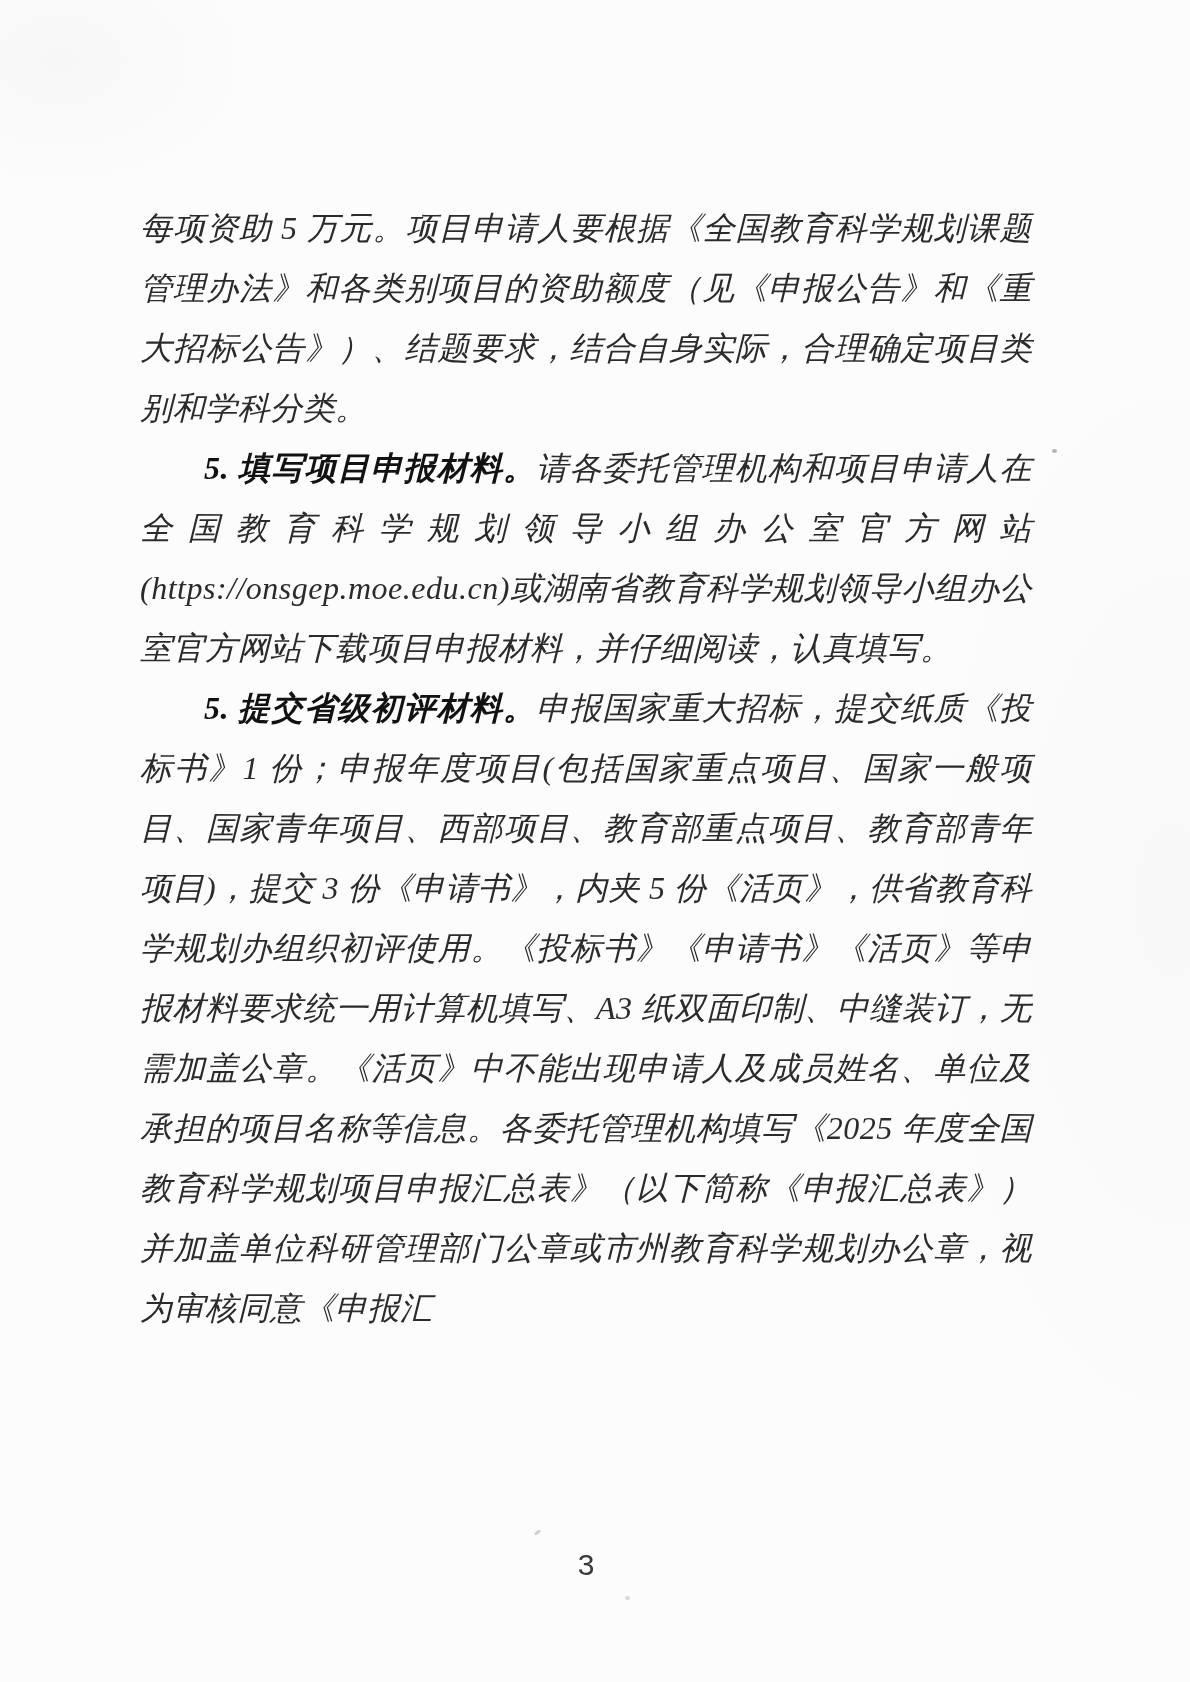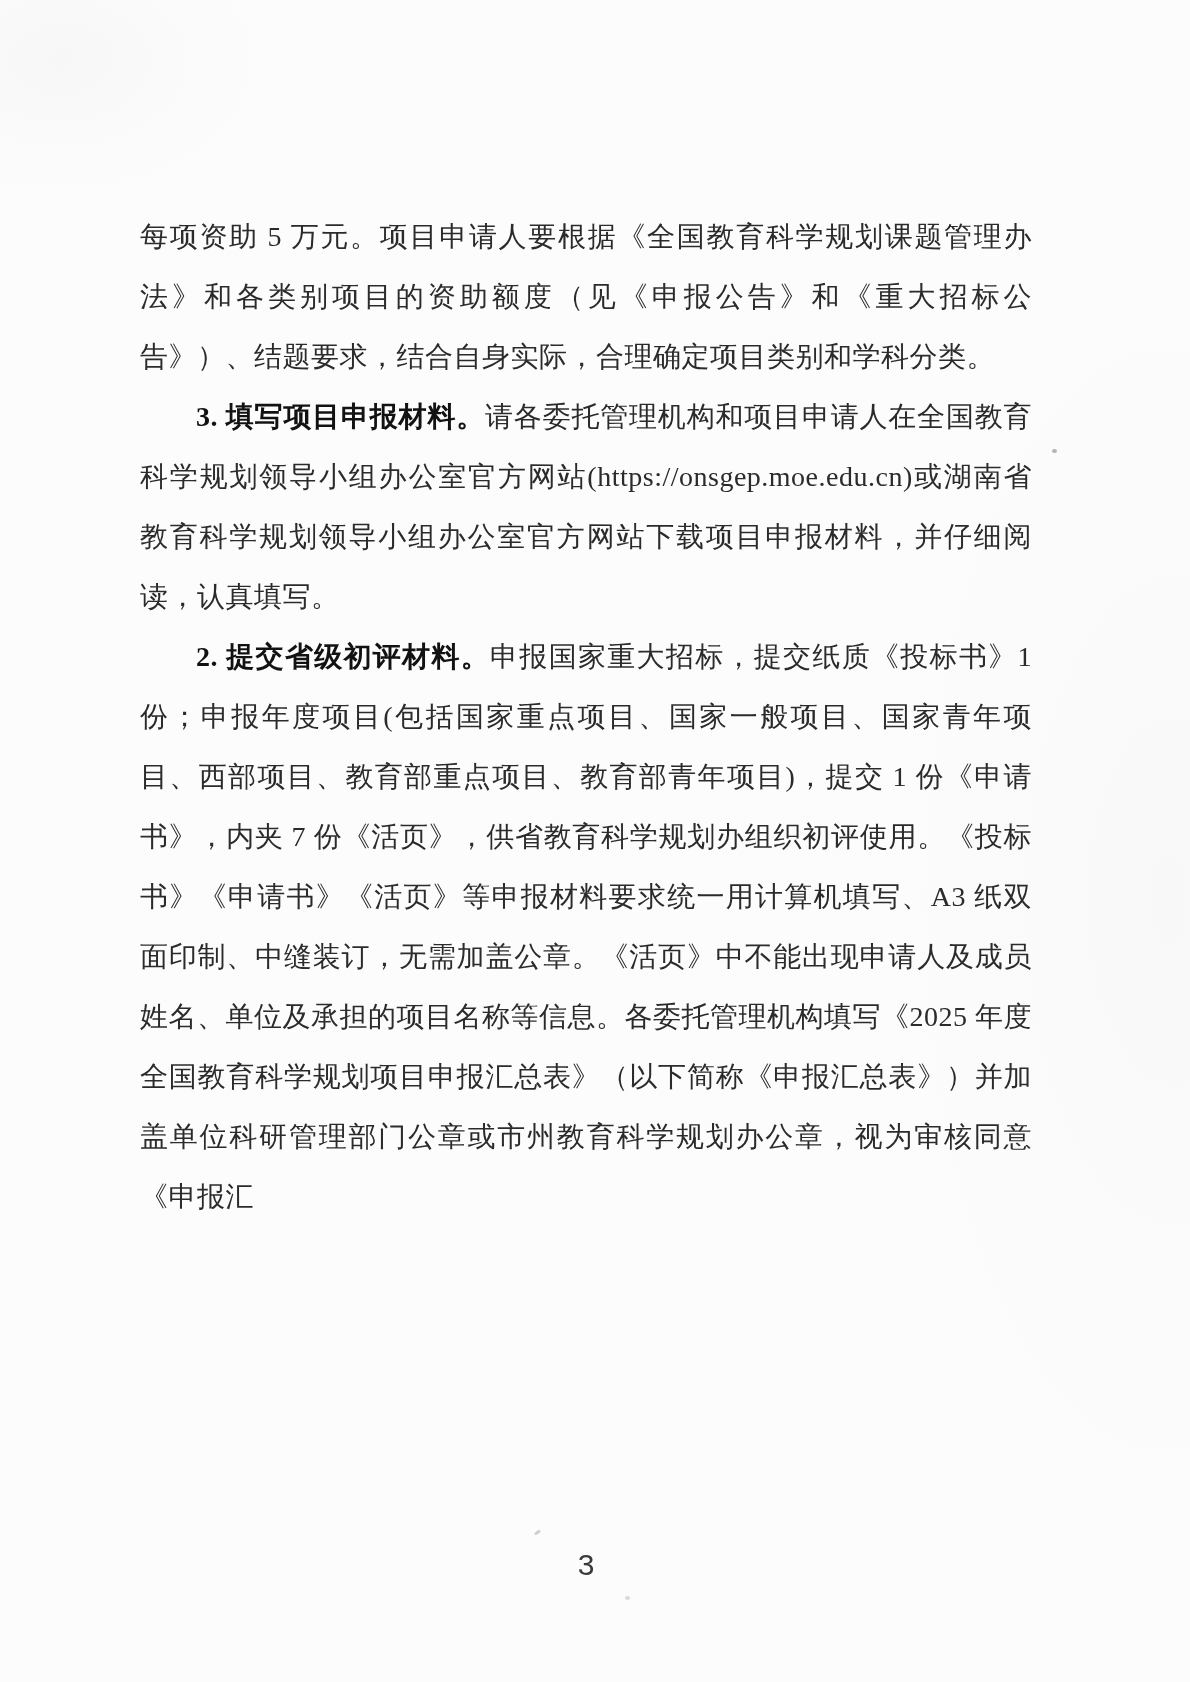--- a/index.html
+++ b/index.html
@@ -14,27 +14,28 @@
     background:
       radial-gradient(ellipse 300px 200px at 60px 60px, rgba(0,0,0,0.018), rgba(0,0,0,0) 70%),
       radial-gradient(ellipse 400px 900px at 1170px 900px, rgba(0,0,0,0.015), rgba(0,0,0,0) 70%),
       #fcfcfc;
     overflow: hidden;
     font-family: "Liberation Serif", "DejaVu Serif", serif;
   }
   .text-body {
     position: absolute;
     left: 140px;
-    top: 207px;
+    top: 198px;
     width: 892px;
-    font-size: 28px;
+    font-size: 32px;
     line-height: 60px;
     color: #2b2b2b;
     text-align: justify;
     letter-spacing: 0.5px;
+    font-style: italic;
   }
   .para {
     margin: 0;
   }
   .para.indent {
     text-indent: 2em;
   }
   .seg {
     font-weight: 400;
   }
@@ -60,20 +61,20 @@
   .speck.s1 { left: 1052px; top: 449px; width: 5px; height: 4px; }
   .speck.s2 { left: 534px;  top: 1531px; width: 7px; height: 3px; transform: rotate(-35deg); background: rgba(120,120,120,0.35); }
   .speck.s3 { left: 625px;  top: 1596px; width: 5px; height: 4px; background: rgba(140,140,140,0.3); }
 </style>
 </head>
 <body>
 
 <div class="page">
   <div class="text-body">
       <p class="para"><span class="seg">每项资助 5 万元。项目申请人要根据《全国教育科学规划课题管理办法》和各类别项目的资助额度（见《申报公告》和《重大招标公告》）、结题要求，结合自身实际，合理确定项目类别和学科分类。</span></p>
-      <p class="para indent"><span class="seg bold">3. 填写项目申报材料。</span><span class="seg">请各委托管理机构和项目申请人在全国教育科学规划领导小组办公室官方网站(https://onsgep.moe.edu.cn)或湖南省教育科学规划领导小组办公室官方网站下载项目申报材料，并仔细阅读，认真填写。</span></p>
-      <p class="para indent"><span class="seg bold">2. 提交省级初评材料。</span><span class="seg">申报国家重大招标，提交纸质《投标书》1 份；申报年度项目(包括国家重点项目、国家一般项目、国家青年项目、西部项目、教育部重点项目、教育部青年项目)，提交 1 份《申请书》，内夹 7 份《活页》，供省教育科学规划办组织初评使用。《投标书》《申请书》《活页》等申报材料要求统一用计算机填写、A3 纸双面印制、中缝装订，无需加盖公章。《活页》中不能出现申请人及成员姓名、单位及承担的项目名称等信息。各委托管理机构填写《2025 年度全国教育科学规划项目申报汇总表》（以下简称《申报汇总表》）并加盖单位科研管理部门公章或市州教育科学规划办公章，视为审核同意《申报汇</span></p>
+      <p class="para indent"><span class="seg bold">5. 填写项目申报材料。</span><span class="seg">请各委托管理机构和项目申请人在全国教育科学规划领导小组办公室官方网站(https://onsgep.moe.edu.cn)或湖南省教育科学规划领导小组办公室官方网站下载项目申报材料，并仔细阅读，认真填写。</span></p>
+      <p class="para indent"><span class="seg bold">5. 提交省级初评材料。</span><span class="seg">申报国家重大招标，提交纸质《投标书》1 份；申报年度项目(包括国家重点项目、国家一般项目、国家青年项目、西部项目、教育部重点项目、教育部青年项目)，提交 3 份《申请书》，内夹 5 份《活页》，供省教育科学规划办组织初评使用。《投标书》《申请书》《活页》等申报材料要求统一用计算机填写、A3 纸双面印制、中缝装订，无需加盖公章。《活页》中不能出现申请人及成员姓名、单位及承担的项目名称等信息。各委托管理机构填写《2025 年度全国教育科学规划项目申报汇总表》（以下简称《申报汇总表》）并加盖单位科研管理部门公章或市州教育科学规划办公章，视为审核同意《申报汇</span></p>
     </div>
   <div class="page-number">3</div>
   <div class="speck s1"></div>
   <div class="speck s2"></div>
   <div class="speck s3"></div>
 </div>
 
 </body></html>

